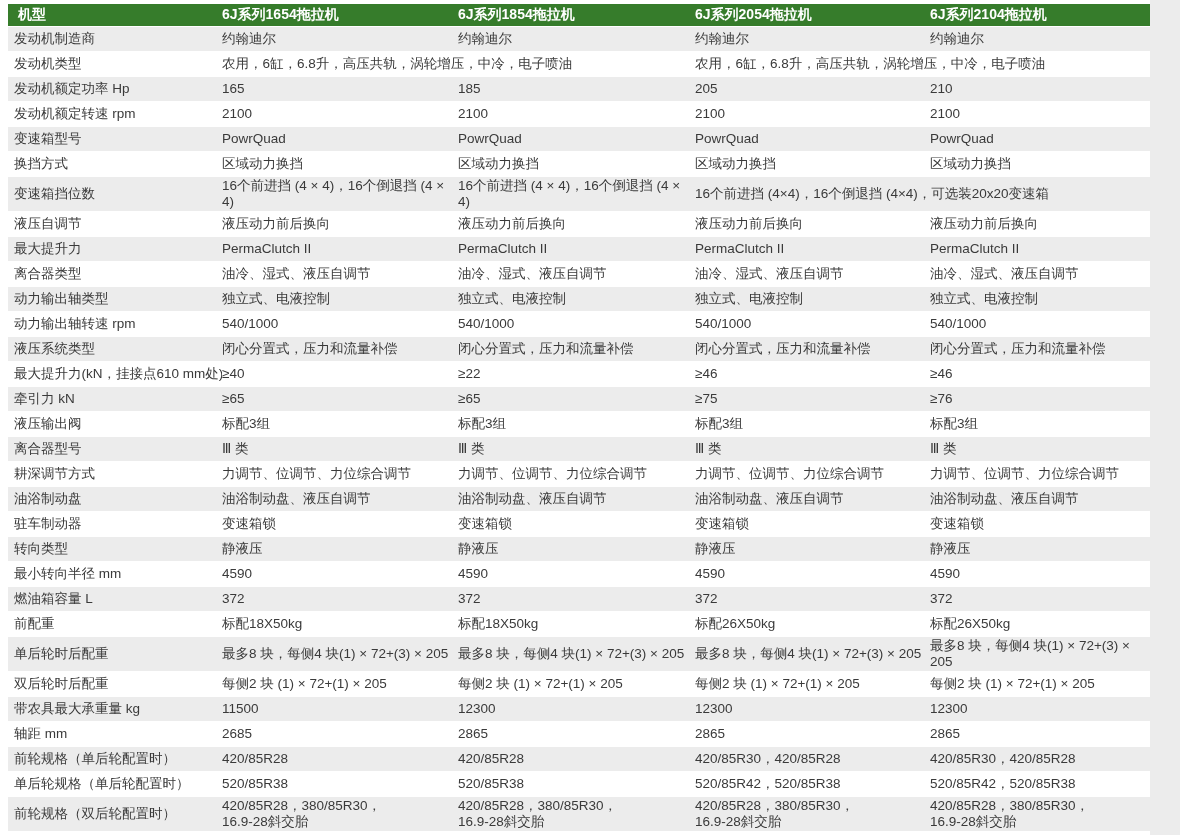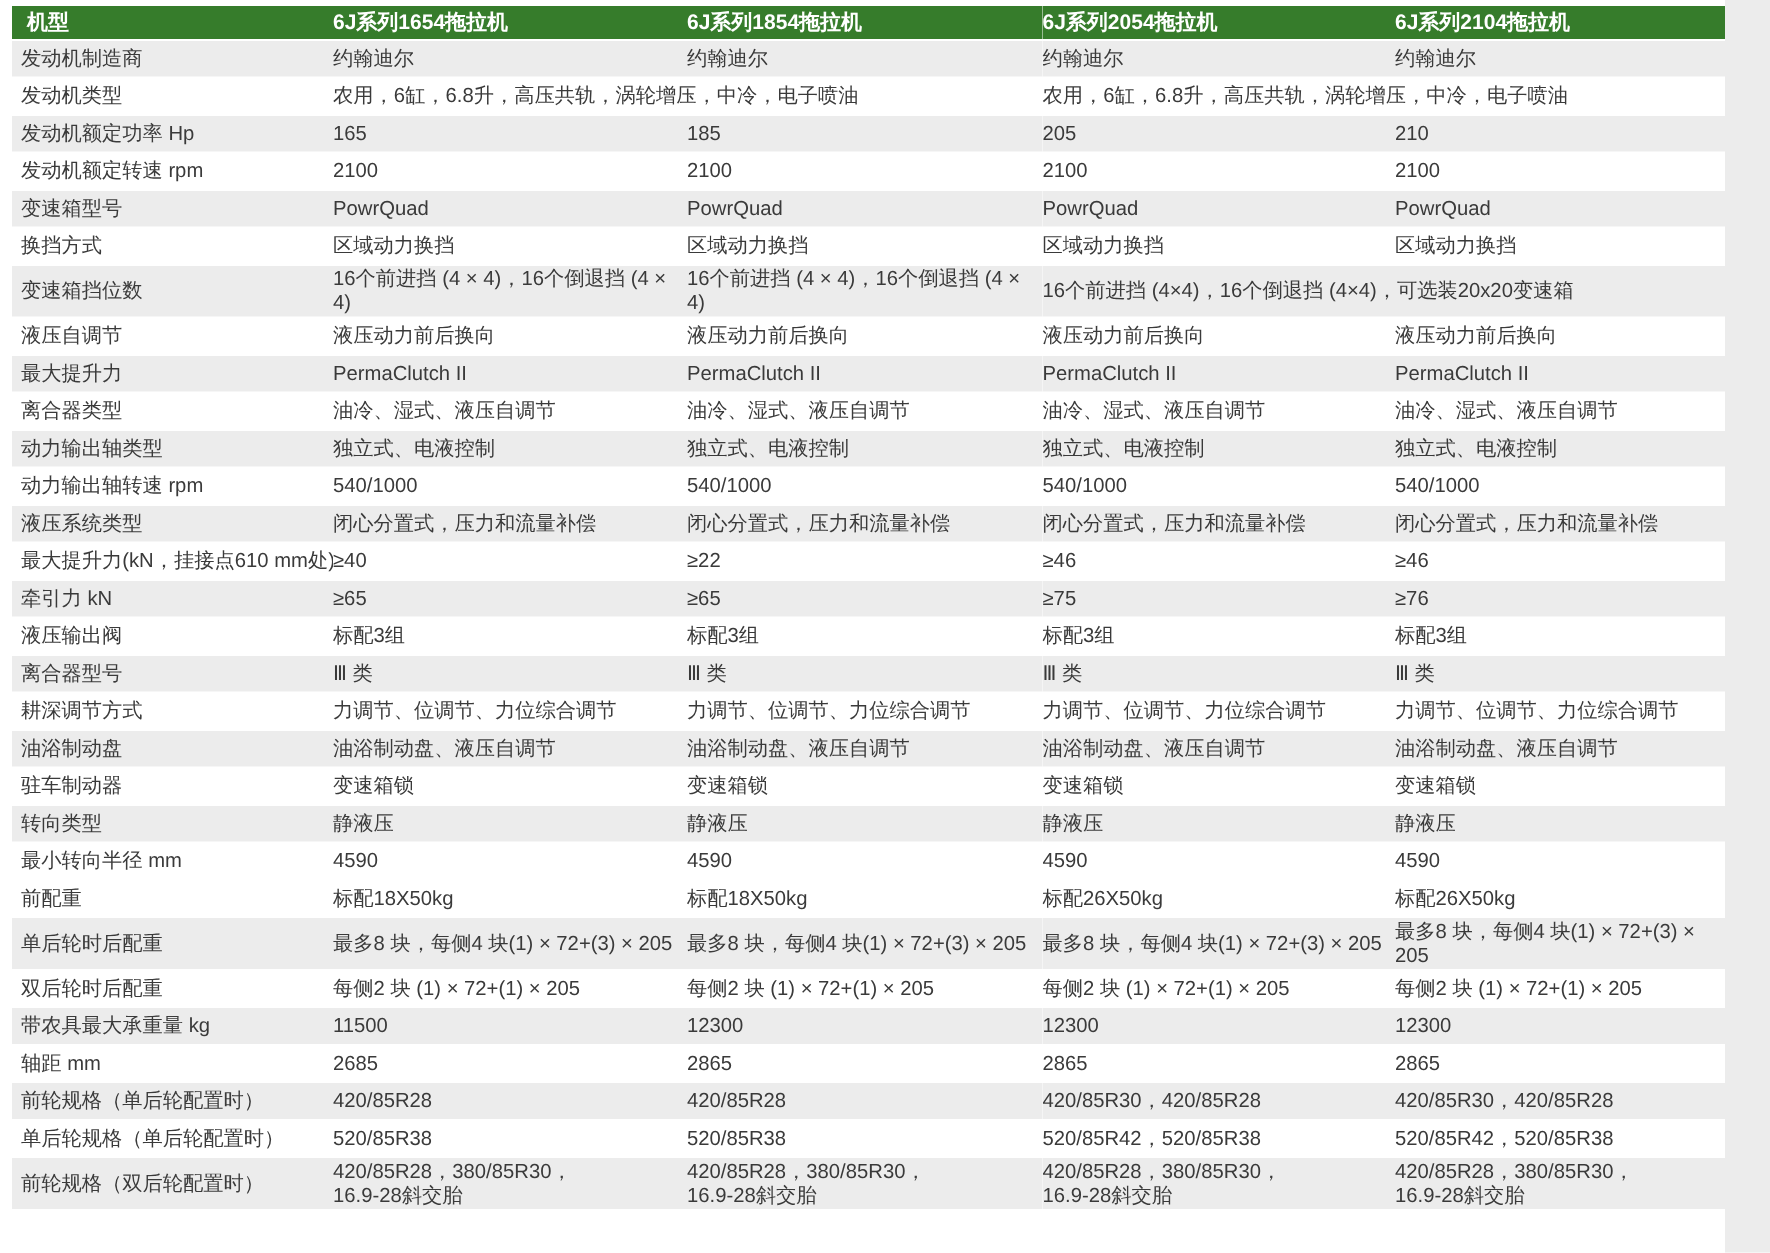--- a/index.html
+++ b/index.html
@@ -206,20 +206,27 @@
         <td>静液压</td>
         <td>静液压</td>
       </tr>
       <tr class="plain">
         <td class="row-label">最小转向半径 mm</td>
         <td>4590</td>
         <td>4590</td>
         <td>4590</td>
         <td>4590</td>
       </tr>
+      <tr class="shaded">
+        <td class="row-label">燃油箱容量 L</td>
+        <td>372</td>
+        <td>372</td>
+        <td>372</td>
+        <td>372</td>
+      </tr>
       <tr class="plain">
         <td class="row-label">前配重</td>
         <td>标配18X50kg</td>
         <td>标配18X50kg</td>
         <td>标配26X50kg</td>
         <td>标配26X50kg</td>
       </tr>
       <tr class="shaded">
         <td class="row-label">单后轮时后配重</td>
         <td>最多8 块，每侧4 块(1) × 72+(3) × 205</td>

